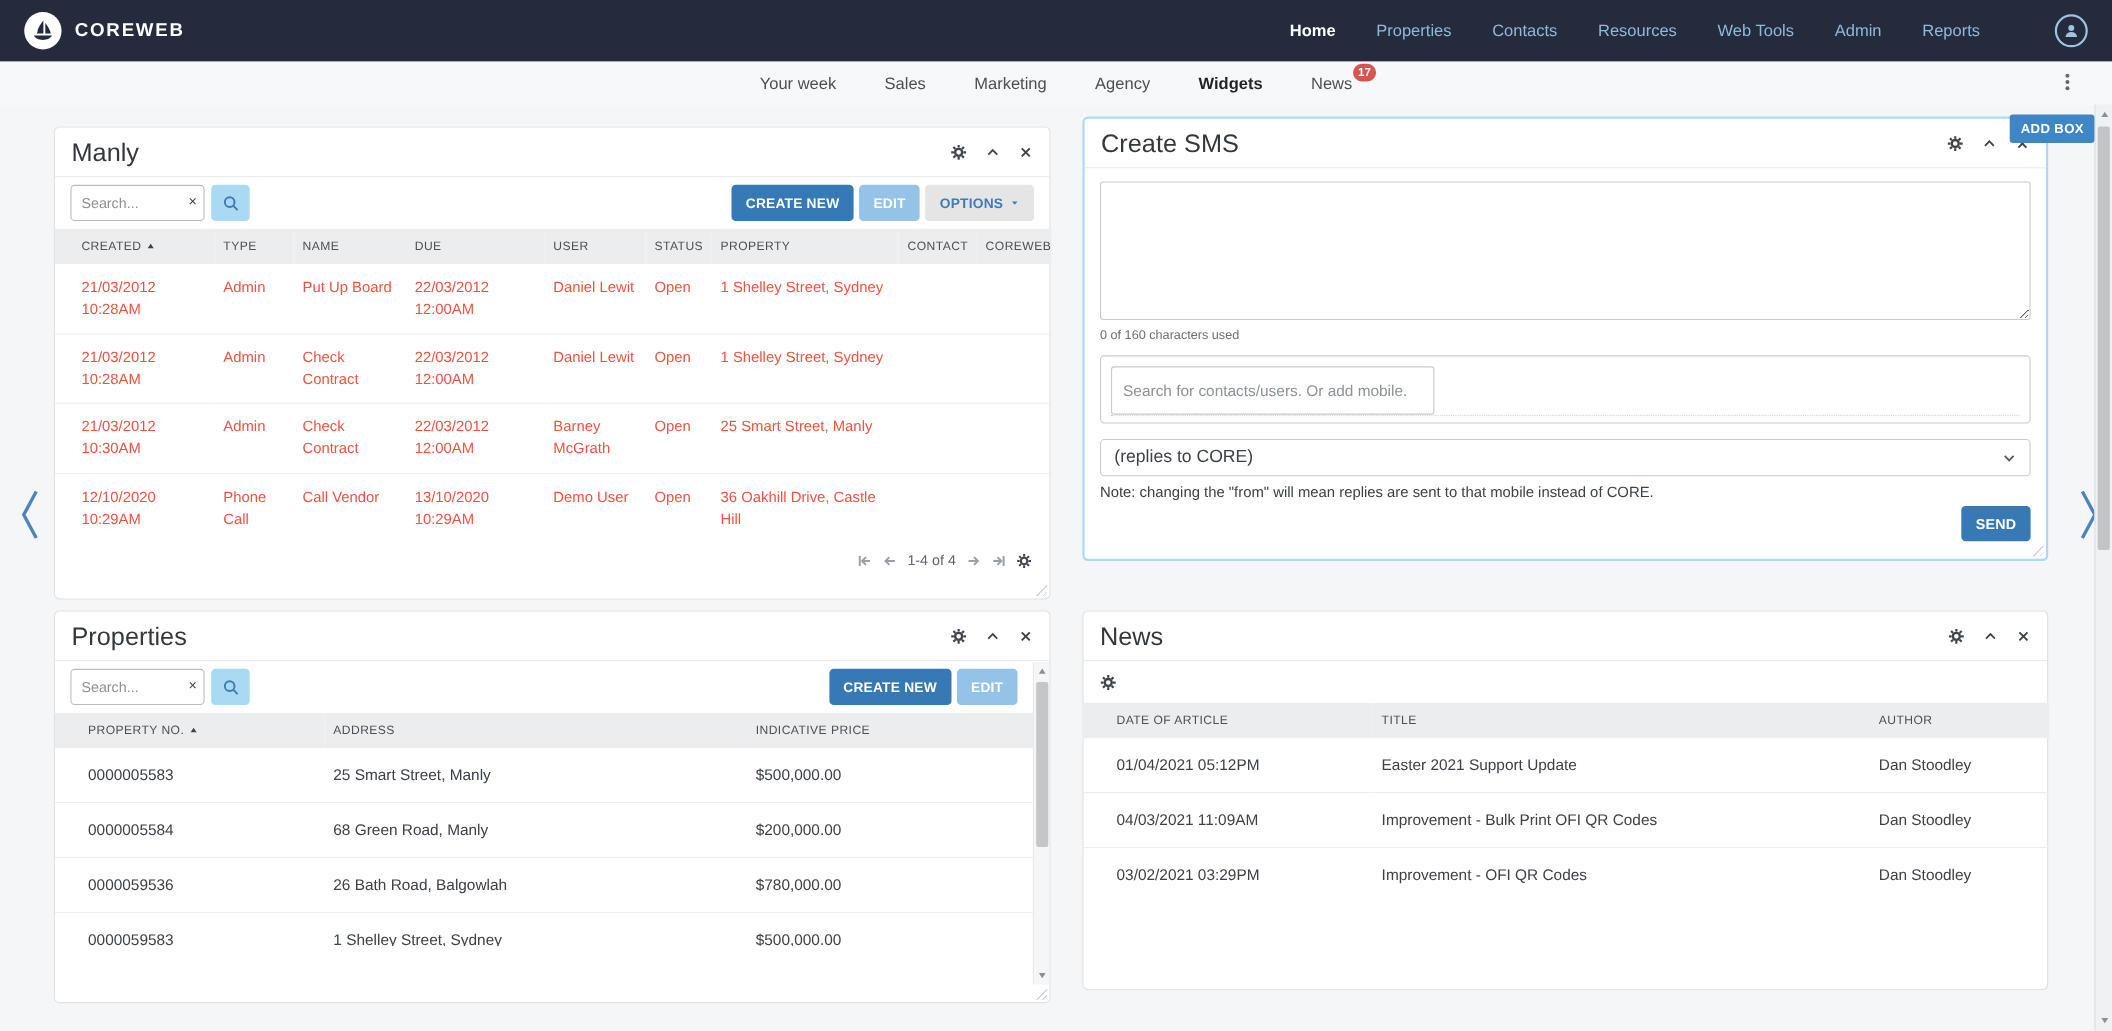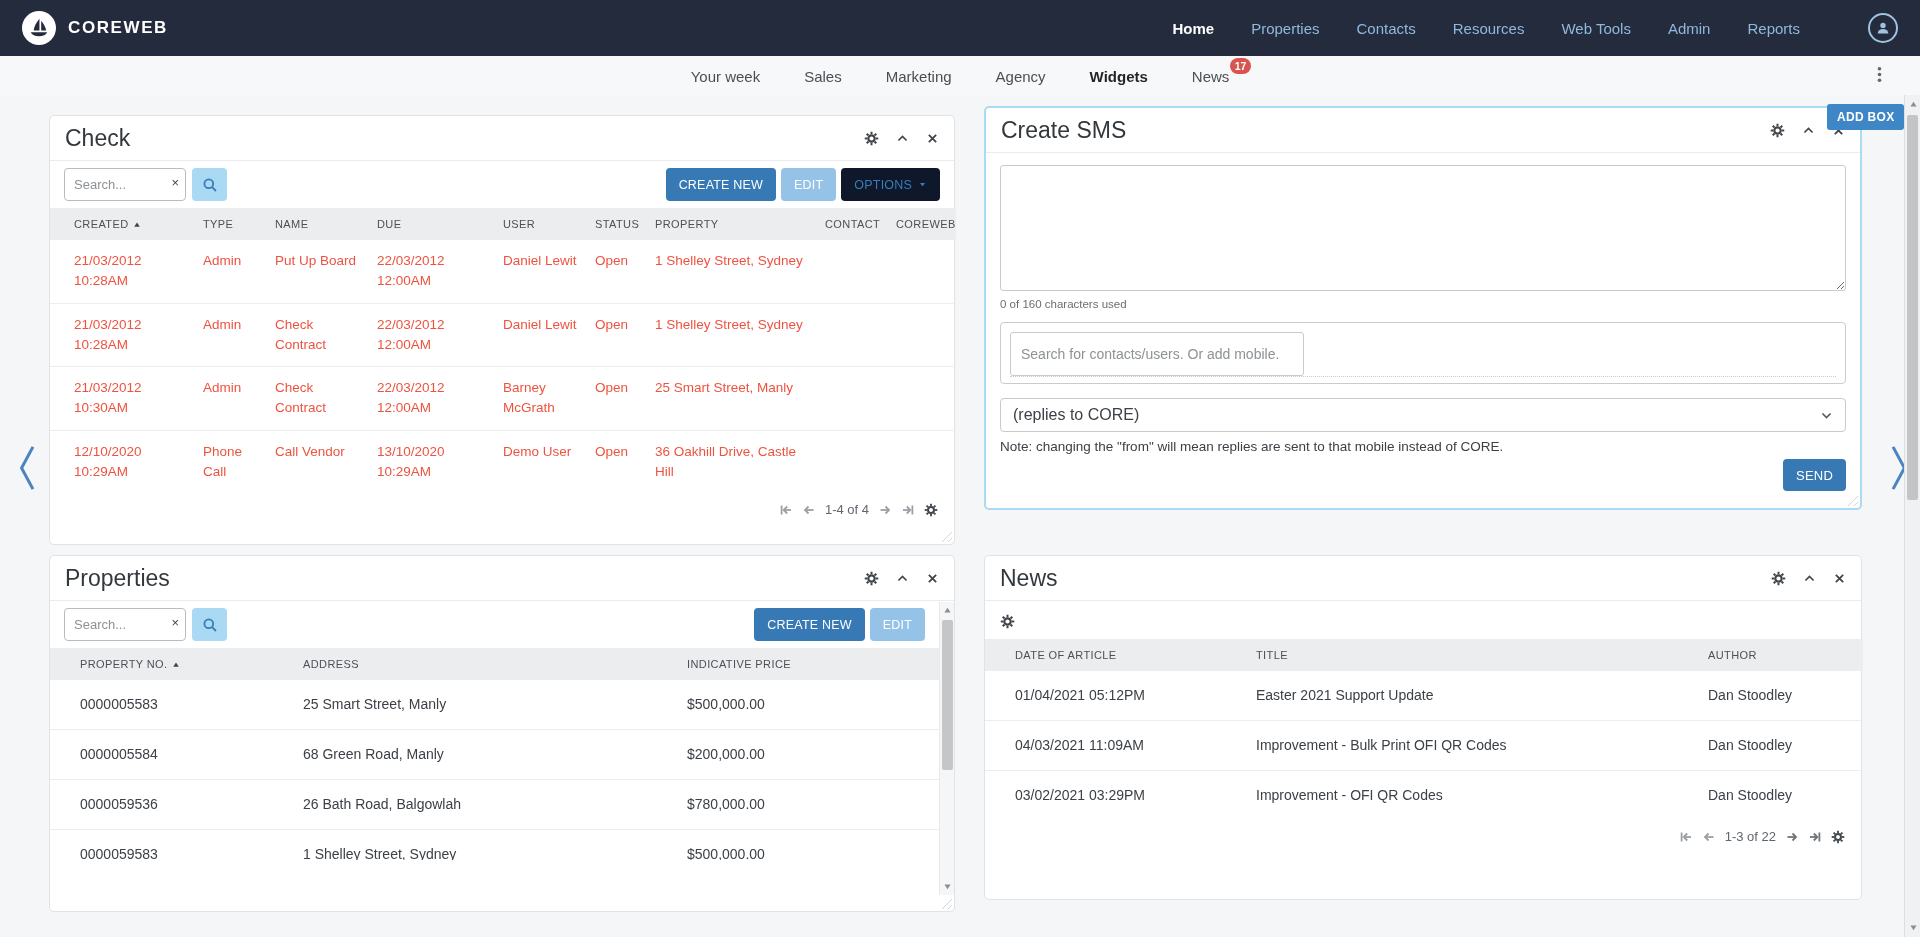--- a/index.html
+++ b/index.html
@@ -41,25 +41,25 @@
 
   .toolbar { display:flex; align-items:center; padding:7px 14px; }
   .search-wrap { position:relative; }
   .search-input { width:122px; height:33px; border:1px solid #b9bcbf; border-radius:4px; padding:0 24px 0 9px;
                   font-size:13px; color:#3c4147; font-family:inherit; }
   .search-input::placeholder { color:#8d9296; }
   .search-clear { position:absolute; right:7px; top:8px; font-size:13px; color:#3e444a; cursor:pointer; line-height:1; }
   .search-btn { width:35px; height:33px; margin-left:6px; background:#aad9f3; border:none; border-radius:4px;
                 display:flex; align-items:center; justify-content:center; cursor:pointer; color:#3a7cb8; }
   .btn-group { margin-left:auto; display:flex; gap:5px; }
-  .btn { height:33px; border:none; border-radius:4px; font-size:12.5px; font-weight:normal; font-family:inherit;
+  .btn { height:33px; border:none; border-radius:4px; font-size:12.5px; font-weight:bold; font-family:inherit;
          letter-spacing:.2px; padding:0 13px; cursor:pointer; display:flex; align-items:center; gap:6px; }
   .btn-primary { background:#3679b5; color:#fff; }
   .btn-muted { background:#94c3e7; color:#fff; }
-  .btn-options { background:#0f172a; color:#3a7cb8; }
+  .btn-options { background:#e5e5e5; color:#3a7cb8; }
 
   table { border-collapse:collapse; table-layout:fixed; width:100%; }
   thead th { background:#ebedef; color:#4b5157; font-size:11px; font-weight:normal; text-align:left;
              padding:10px 8px; letter-spacing:.4px; white-space:nowrap; }
   tbody td { font-size:13.5px; padding:11px 8px 11px 8px; vertical-align:top; line-height:1.5; }
   tbody tr { border-top:1px solid #ededee; cursor:pointer; }
   tbody tr:first-child { border-top:none; }
   .sort { color:#3e444a; margin-left:4px; }
 
   .tasks-table td { color:#ee5340; }
@@ -254,21 +254,21 @@
 
   <svg class="ic car-arrow" id="car-left" width="26" height="52">
       <use href="#i-chevbig-l"></use>
     </svg>
   <svg class="ic car-arrow" id="car-right" width="26" height="52">
       <use href="#i-chevbig-r"></use>
     </svg>
 
   <section class="card" id="card-tasks">
     <div class="card-hd">
-      <span class="card-title">Check</span>
+      <span class="card-title">Manly</span>
       <span class="hd-icons">
         <svg class="ic" width="15" height="15">
             <use href="#i-gear"></use>
           </svg>
         <svg class="ic" width="13" height="13">
             <use href="#i-chevup"></use>
           </svg>
         <svg class="ic" width="13" height="13">
             <use href="#i-close"></use>
           </svg>
@@ -553,38 +553,20 @@
           <td>Improvement - Bulk Print OFI QR Codes</td>
           <td>Dan Stoodley</td>
         </tr>
         <tr>
           <td>03/02/2021 03:29PM</td>
           <td>Improvement - OFI QR Codes</td>
           <td>Dan Stoodley</td>
         </tr>
       </tbody>
     </table>
-    <div class="pager">
-      <svg class="ic pg" width="14" height="14">
-          <use href="#i-first"></use>
-        </svg>
-      <svg class="ic pg" width="14" height="14">
-          <use href="#i-prev"></use>
-        </svg>
-      <span>1-3 of 22</span>
-      <svg class="ic pg on" width="14" height="14">
-          <use href="#i-next"></use>
-        </svg>
-      <svg class="ic pg on" width="14" height="14">
-          <use href="#i-last"></use>
-        </svg>
-      <svg class="ic pg-gear" width="14" height="14">
-          <use href="#i-gear"></use>
-        </svg>
-    </div>
   </section>
 
   <div class="pagescroll">
     <svg class="ic tri-up" width="9" height="9">
         <use href="#i-triup"></use>
       </svg>
     <div class="page-thumb"></div>
     <svg class="ic tri-dn" width="9" height="9">
         <use href="#i-tridn"></use>
       </svg>

